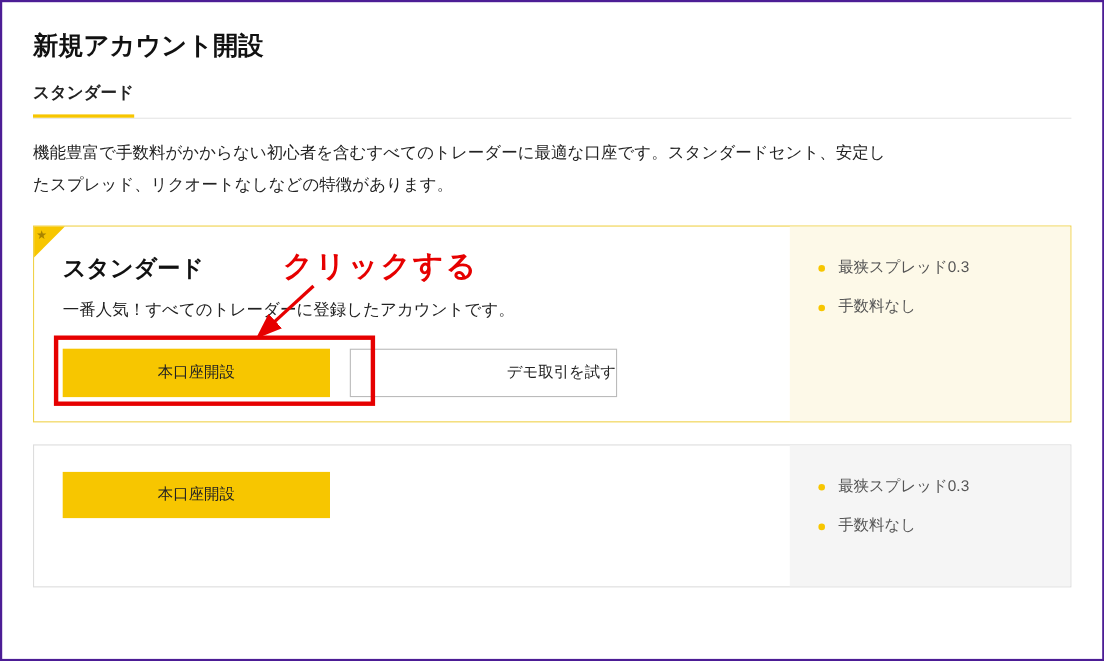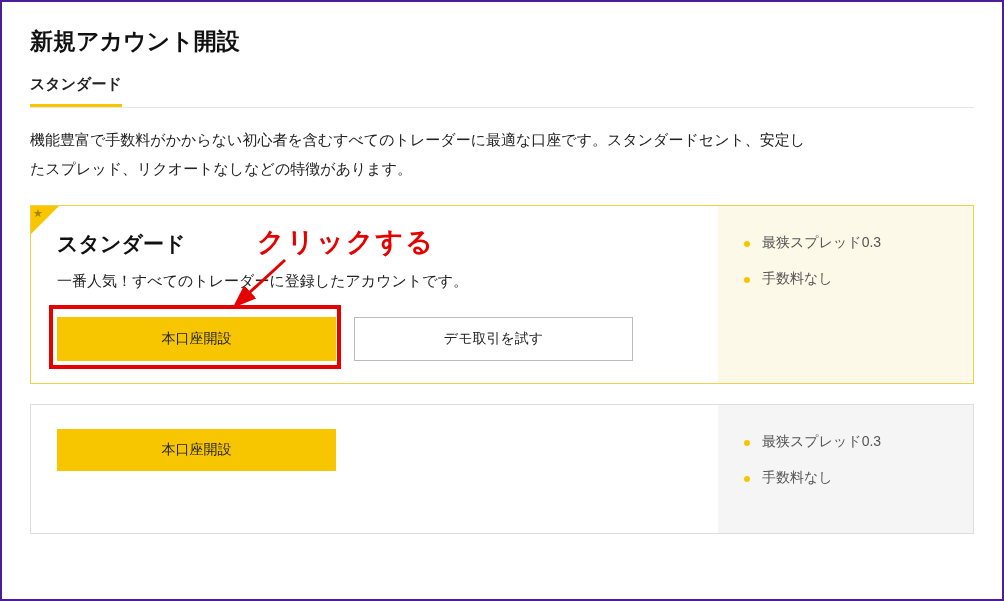--- a/index.html
+++ b/index.html
@@ -96,35 +96,36 @@
       font-size: 15px;
       color: #222;
       margin-bottom: 26px;
     }
     .btn-row {
       display: flex;
       gap: 18px;
     }
     .btn {
       padding: 12px 0;
-      width: 279px;
+      width: 243px;
       text-align: center;
       font-size: 14px;
       font-weight: 500;
       cursor: pointer;
       border: none;
     }
     .btn-primary {
       background: #f7c600;
       color: #222;
     }
     .btn-secondary {
       background: #fff;
       color: #222;
       border: 1px solid #bbb;
+      text-align: right;
     }
     .highlight-box {
       position: absolute;
       border: 4px solid #e60000;
       pointer-events: none;
     }
     .feature-list {
       list-style: none;
     }
     .feature-item {

